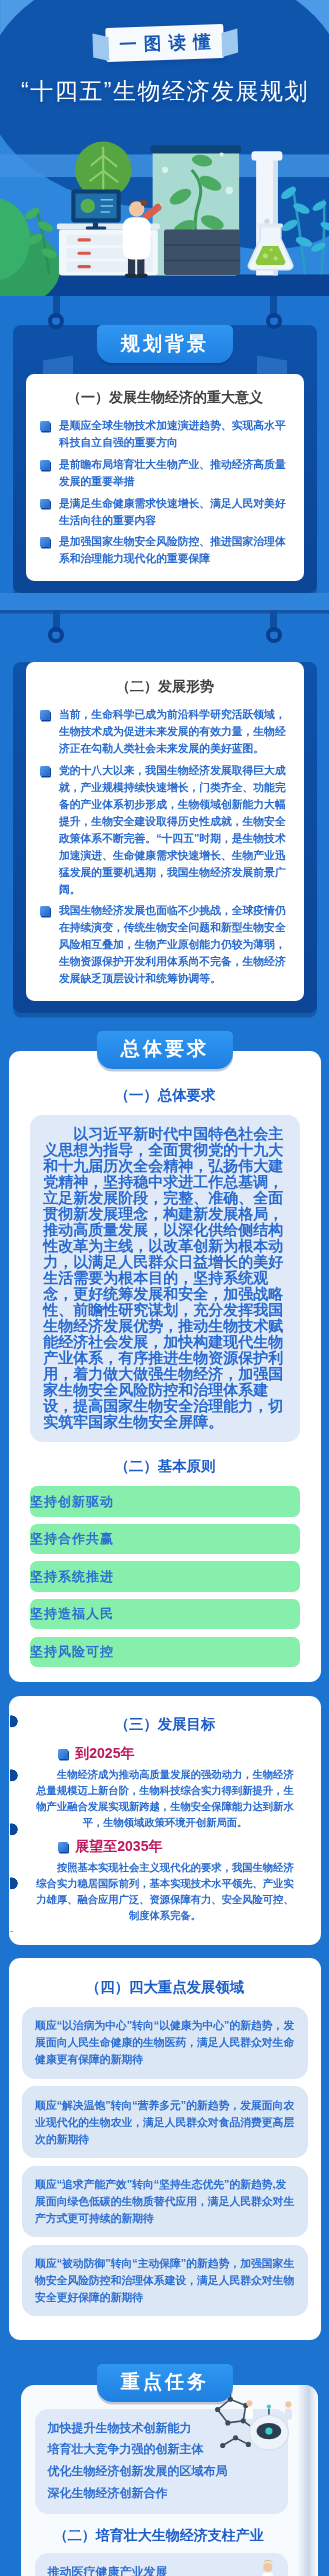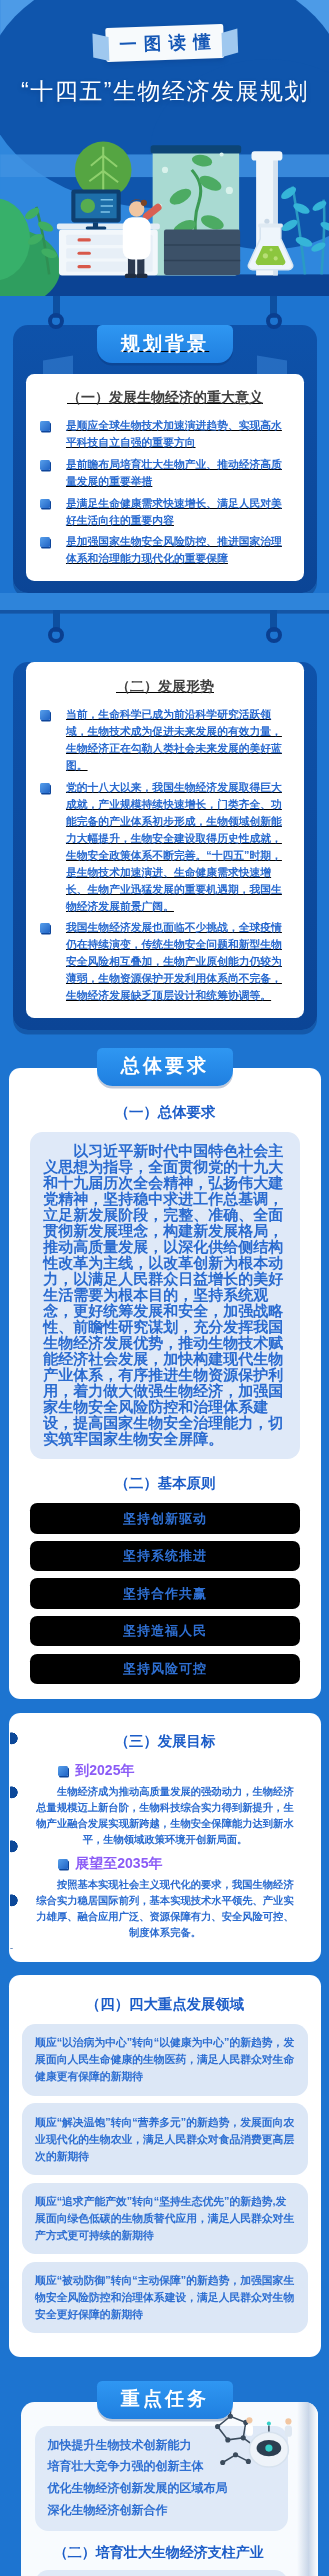--- a/index.html
+++ b/index.html
@@ -20,51 +20,51 @@
   
   .hang{position:relative;height:33px;margin-bottom:-4.1px;z-index:2;}
   .peg{position:absolute;top:0;width:6.7px;height:21.6px;background:#0d4fa0;border-radius:0 0 2.6px 2.6px;}
   .peg.l{left:53px;} .peg.r{right:53px;}
   .peg::after{content:"";position:absolute;box-sizing:border-box;left:-4.6px;top:16.5px;width:16px;height:16px;
          border:4.6px solid #0a3f90;border-radius:50%;}
   .band{height:17.5px;background:#2e84da;box-shadow:0 3.6px 0 rgba(7,40,100,.4);position:relative;z-index:1;}
 
   
   .board{position:relative;margin:0 13.4px;background:linear-gradient(180deg,#0e52aa,#0b4596);
-         border-radius:15px;padding:0 0 12.4px;box-shadow:0 4.6px 0 rgba(7,40,100,.35);text-decoration:underline;}
+         border-radius:8px;padding:0 0 12.4px;box-shadow:0 4.6px 0 rgba(7,40,100,.35);}
   .board::before,.board::after{content:"";position:absolute;top:33px;width:30px;height:24px;background:#3e88d9;opacity:.5;z-index:0;}
   .board::before{left:30px;transform:skewY(-9deg);} .board::after{right:30px;transform:skewY(9deg);}
 
   .tab{position:relative;width:max-content;margin:0 auto;padding:5.7px 24px 6.7px;z-index:5;
        background:linear-gradient(180deg,#2f97f2,#1f7fe0);color:#fff;font-size:19px;font-weight:800;
        letter-spacing:3.1px;text-align:center;border-radius:5.2px 5.2px 15.5px 15.5px;
        box-shadow:0 2.6px 0 rgba(7,40,100,.25);}
   .tab-free{margin:17.5px auto -17.5px;}
 
   .card{position:relative;margin:10.3px 12.4px 0;background:#fff;border-radius:8.2px;padding:12.4px 14.4px 13.4px;z-index:1;}
   .sub-title{text-align:center;font-size:14px;font-weight:800;color:#404040;margin:3.1px 0 10.3px;}
-  .b-row{display:flex;gap:16px;margin-top:4.6px;}
+  .b-row{display:flex;gap:9px;margin-top:4.6px;}
   .b-sq{flex:0 0 9.8px;width:9.8px;height:9.8px;margin-top:4.1px;border-radius:1.5px;
         background:linear-gradient(135deg,#58a0ec,#2063c4);box-shadow:1px 1.5px 0 #0d459a;}
   .b-tx{font-size:10.8px;line-height:17px;font-weight:700;color:#2a6bd0;margin:0;}
 
   
   .sheet{position:relative;margin:0 9.3px;background:#fff;border-radius:11.3px;padding:27px 0 15.5px;z-index:1;}
   .sheet + .sheet{margin-top:13.4px;padding-top:12.4px;}
   .sec-title{text-align:center;font-size:14.4px;font-weight:800;color:#1c5dc8;margin:7.2px 0 10.3px;}
   .para-box{margin:0 20.6px;background:#dfe9f8;border-radius:12.4px;padding:11.3px 13.4px;
             font-size:15px;line-height:16px;font-weight:600;color:#2a6bd0;text-indent:2em;}
-  .pill{margin:7.2px 20.6px 0;background:#000000;border-radius:7.2px;text-align:center;
+  .pill{margin:7.2px 20.6px 0;background:#86efac;border-radius:7.2px;
         font-size:13px;font-weight:800;color:#2e6fd2;padding:6.2px 0;letter-spacing:1px;}
 
   .notebook .holes{position:absolute;left:1px;top:12.4px;bottom:12.4px;width:15.5px;z-index:2;
         background:radial-gradient(circle at 1.5px 13.4px,#0c4899 5.7px,rgba(12,72,153,0) 6.2px);
         background-size:15.5px 54px;background-repeat:repeat-y;}
   .ms-label{display:flex;align-items:center;gap:7.2px;margin:7.2px 0 4.1px 49px;
-        font-size:14px;font-weight:800;color:#8b5cf6;}
+        font-size:14px;font-weight:800;color:#be185d;}
   .ms-label .b-sq{margin-top:0;}
   .ms-text{margin:0 23px 5.2px;font-size:10.3px;line-height:16px;font-weight:600;color:#2a6bd0;text-indent:2em;text-align:center;}
 
   .domain-box{margin:0 12.4px 7.7px;background:#dce7f6;border-radius:13.4px;padding:10.3px 13.4px;
         font-size:10.8px;line-height:17px;font-weight:700;color:#2e6fd2;}
 
   
   .scroll{position:relative;margin:-17.5px 12.4px 0 20.6px;background:#f8fbfe;border-radius:13.4px;
           padding:24px 0 18.5px;z-index:1;}
   .scroll-curl{position:absolute;top:0;bottom:0;right:0;width:20.6px;border-radius:0 13.4px 13.4px 0;
@@ -232,22 +232,22 @@
         </div>
     </div>
   </section>
 
   <div class="tab tab-free">总体要求</div>
   <section class="sheet">
     <h3 class="sec-title">（一）总体要求</h3>
     <div class="para-box">以习近平新时代中国特色社会主义思想为指导，全面贯彻党的十九大和十九届历次全会精神，弘扬伟大建党精神，坚持稳中求进工作总基调，立足新发展阶段，完整、准确、全面贯彻新发展理念，构建新发展格局，推动高质量发展，以深化供给侧结构性改革为主线，以改革创新为根本动力，以满足人民群众日益增长的美好生活需要为根本目的，坚持系统观念，更好统筹发展和安全，加强战略性、前瞻性研究谋划，充分发挥我国生物经济发展优势，推动生物技术赋能经济社会发展，加快构建现代生物产业体系，有序推进生物资源保护利用，着力做大做强生物经济，加强国家生物安全风险防控和治理体系建设，提高国家生物安全治理能力，切实筑牢国家生物安全屏障。</div>
     <h3 class="sec-title" style="margin-top:15.5px;">（二）基本原则</h3>
     <div class="pill">坚持创新驱动</div>
+    <div class="pill">坚持合作共赢</div>
     <div class="pill">坚持系统推进</div>
-    <div class="pill">坚持合作共赢</div>
     <div class="pill">坚持造福人民</div>
     <div class="pill">坚持风险可控</div>
   </section>
 
   <section class="sheet notebook">
     <div class="holes"></div>
     <h3 class="sec-title">（三）发展目标</h3>
     <div class="ms-label">
         <span class="b-sq"></span>
         <span>到2025年</span>

